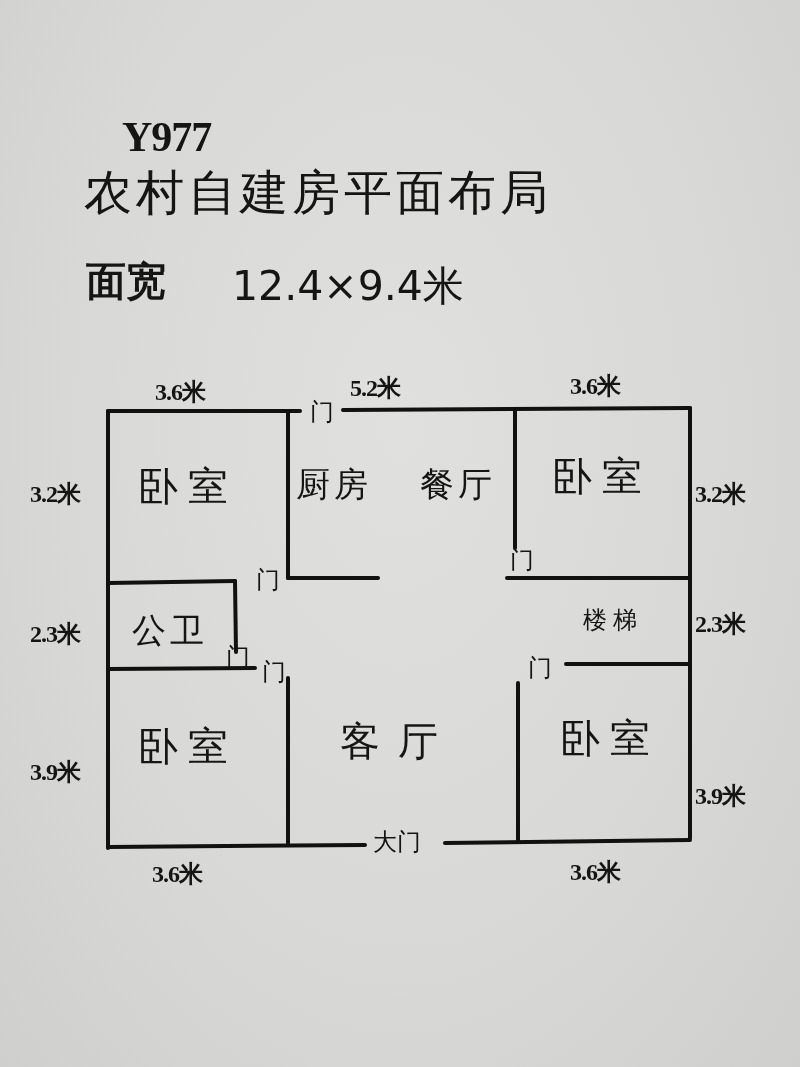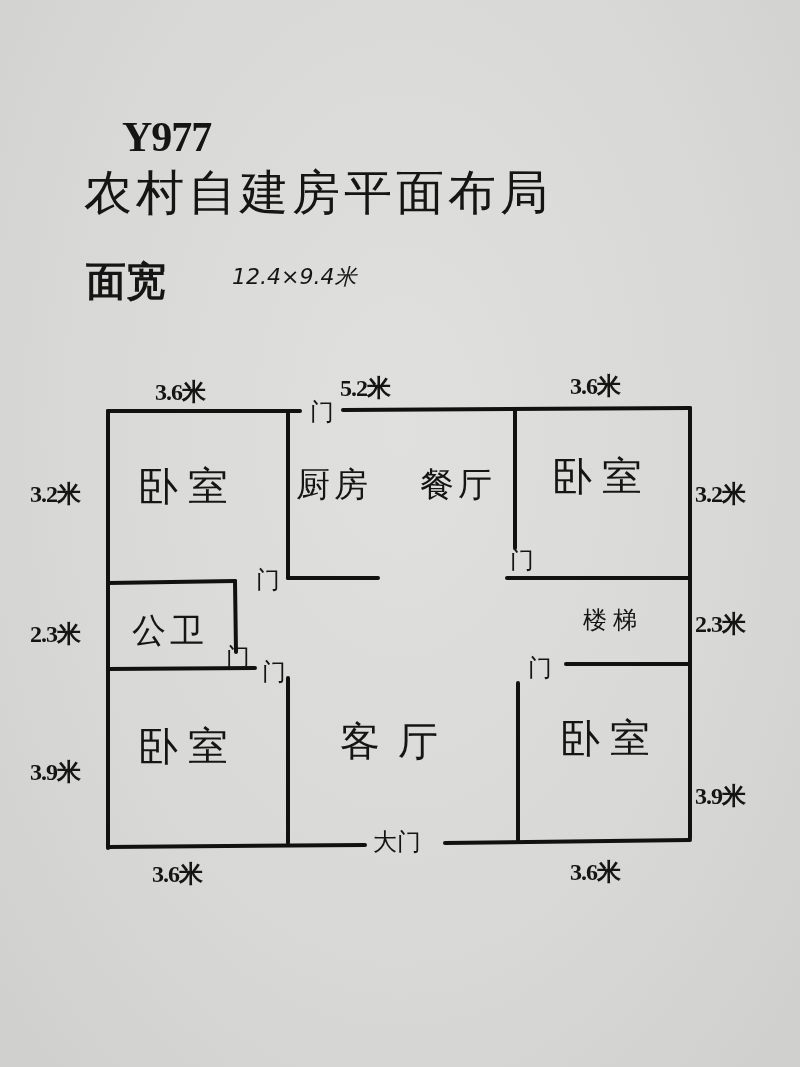--- a/index.html
+++ b/index.html
@@ -8,21 +8,21 @@
     background: #d9d9d7;
     font-family: "DejaVu Sans", sans-serif;
     color: #141414;
   }
   .paper { position: absolute; inset: 0;
     background: radial-gradient(ellipse at 50% 40%, #e0e0de 0%, #d8d8d6 60%, #cfcfcd 100%); }
   .t { position: absolute; white-space: nowrap; line-height: 1; color: #151515; }
   .code { left: 122px; top: 105px; font-size: 42px; font-weight: bold; font-family: Liberation Serif, serif; letter-spacing: -1px; margin-top: 11px; }
   .title { left: 84px; top: 168px; font-size: 48px; letter-spacing: 4px; font-family: "DejaVu Sans", sans-serif; text-align: center; }
   .subtitle { left: 86px; top: 262px; font-size: 40px; font-weight: bold; font-family: Liberation Serif, serif; }
-  .subdim { left: 232px; top: 266px; font-size: 22px; font-style: italic; font-family: "DejaVu Sans", sans-serif; }
+  .subdim { left: 232px; top: 266px; font-size: 41px; font-family: "DejaVu Sans", sans-serif; }
   .dim { font-size: 24px; font-weight: bold; letter-spacing: -1px; font-family: Liberation Serif, serif; }
   .room { font-size: 40px; font-family: Liberation Mono, monospace; letter-spacing: 10px; }
   .small-room { font-size: 34px; letter-spacing: 4px; }
   .door { font-size: 24px; font-family: "DejaVu Sans", sans-serif; }
   svg.plan { position: absolute; left: 0; top: 0; }
   svg.plan line { stroke: #111; stroke-width: 4; stroke-linecap: round; }
 </style>
 </head>
 <body>
 
@@ -55,21 +55,21 @@
   <line x1="288" y1="678" x2="288" y2="843"></line>
 
   <line x1="515" y1="410" x2="515" y2="548"></line>
   <line x1="507" y1="578" x2="690" y2="578"></line>
 
   <line x1="566" y1="664" x2="690" y2="664"></line>
   <line x1="518" y1="683" x2="518" y2="842"></line>
 </svg>
 
 <div class="t dim" style="left:155px;top:380px">3.6米</div>
-<div class="t dim" style="left:340px;top:376px">5.2米</div>
+<div class="t dim" style="left:350px;top:376px">5.2米</div>
 <div class="t dim" style="left:570px;top:374px">3.6米</div>
 <div class="t dim" style="left:30px;top:482px">3.2米</div>
 <div class="t dim" style="left:30px;top:622px">2.3米</div>
 <div class="t dim" style="left:30px;top:760px">3.9米</div>
 <div class="t dim" style="left:695px;top:482px">3.2米</div>
 <div class="t dim" style="left:695px;top:612px">2.3米</div>
 <div class="t dim" style="left:695px;top:784px">3.9米</div>
 <div class="t dim" style="left:152px;top:862px">3.6米</div>
 <div class="t dim" style="left:570px;top:860px">3.6米</div>
 

